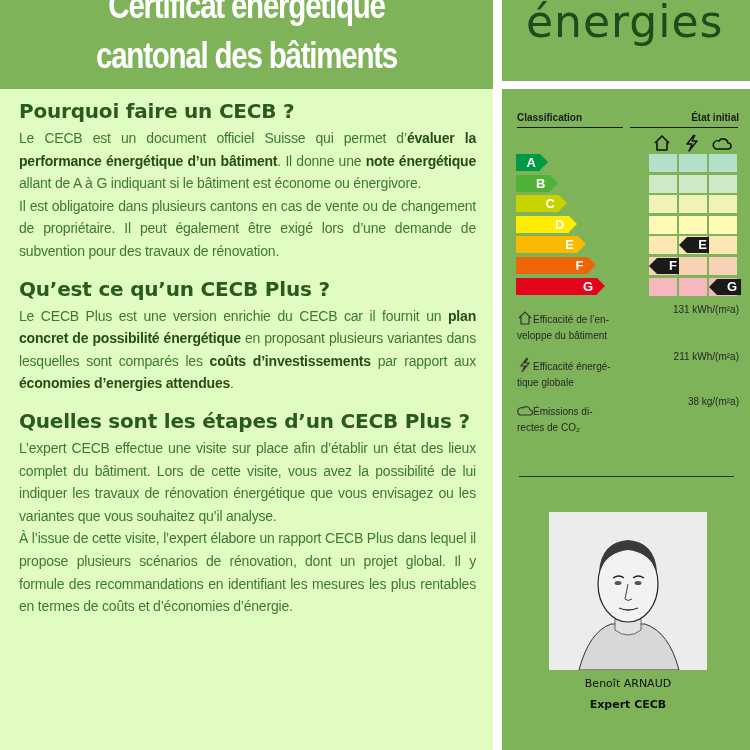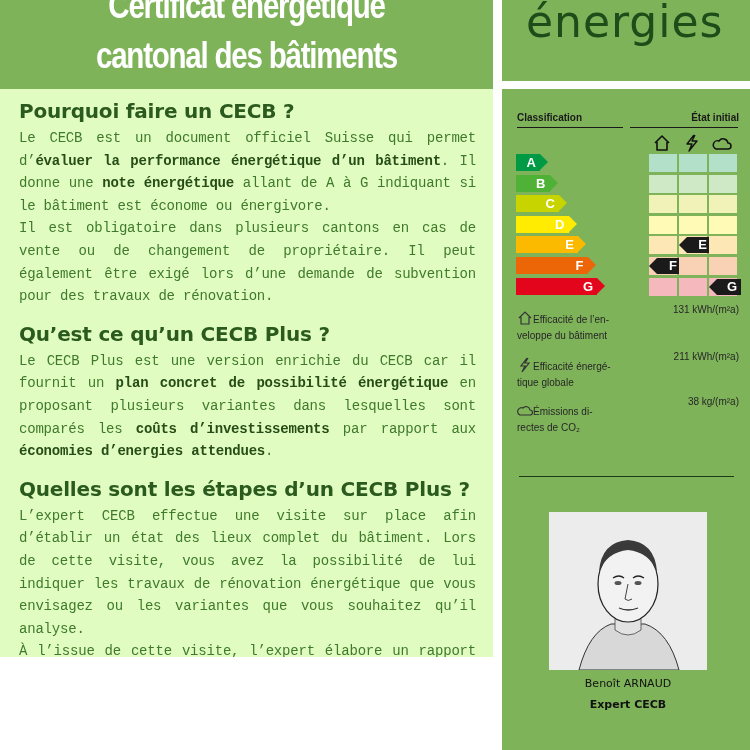--- a/index.html
+++ b/index.html
@@ -3,24 +3,24 @@
 <meta charset="utf-8">
 <style>
   html, body { margin:0; padding:0; }
   body { width:750px; height:750px; overflow:hidden; background:#ffffff; position:relative; font-family:"Liberation Sans", sans-serif; }
   .hdr-left { position:absolute; left:0; top:0; width:493px; height:96px; background:#7fb35a; overflow:hidden; }
   .hdr-left .t { position:absolute; left:0; width:493px; text-align:center; color:#ffffff; font-family:"Liberation Sans", sans-serif; font-weight:bold; font-size:36px; letter-spacing:-1.5px; transform:scaleX(0.82); transform-origin:center; line-height:40px; }
   .hdr-left .t1 { top:-14px; }
   .hdr-left .t2 { top:36px; }
   .hdr-right { position:absolute; left:502px; top:0; width:248px; height:81px; background:#7fb35a; overflow:hidden; }
   .hdr-right .brand { position:absolute; left:24px; top:-4px; color:#1f4d1a; font-family:"DejaVu Sans", sans-serif; font-size:44px; letter-spacing:1px; }
-  .main { position:absolute; left:0; top:89px; width:493px; height:568px; background:#e1fcc0; overflow:hidden; }
+  .main { position:absolute; left:0; top:89px; width:493px; height:661px; background:#e1fcc0; overflow:hidden; }
   .main .inner { position:absolute; left:19px; top:6px; width:457px; }
   .main h2 { margin:0; color:#2b5a1f; font-family:"DejaVu Sans", sans-serif; font-weight:bold; font-size:20px; line-height:32px; letter-spacing:-0.2px; }
-  .main p { margin:0; color:#3f7a2c; font-family:Liberation Mono, monospace; font-size:14px; line-height:22.6px; text-align:justify; letter-spacing:-0.2px; }
+  .main p { margin:0; color:#3f7a2c; font-family:Liberation Sans, sans-serif; font-size:14px; line-height:22.6px; text-align:justify; letter-spacing:-0.2px; }
   .main p b { color:#264d17; }
   .main .gap { height:10px; }
   .side { position:absolute; left:502px; top:89px; width:248px; height:661px; background:#7fb35a; overflow:hidden; }
   .cls-label { position:absolute; left:15px; top:23px; font-size:10px; font-weight:bold; color:#1a1a1a;text-align:center; }
   .etat-label { position:absolute; right:11px; top:23px; font-size:10px; font-weight:bold; color:#1a1a1a; }
   .rule1 { position:absolute; left:15px; top:38px; width:106px; height:1px; background:#1a1a1a; }
   .rule2 { position:absolute; left:128px; top:38px; width:108px; height:1px; background:#1a1a1a; }
   .col-icon { position:absolute; top:45px; width:20px; height:18px; }
   .bar { position:absolute; left:14px; height:17px; color:#ffffff; font-weight:bold; font-size:13px; line-height:17px; text-align:right; box-sizing:border-box; padding-right:4px; }
   .bar::after { content:""; position:absolute; right:-8px; top:0; border-top:8.5px solid transparent; border-bottom:8.5px solid transparent; border-left:8px solid var(--c); }

